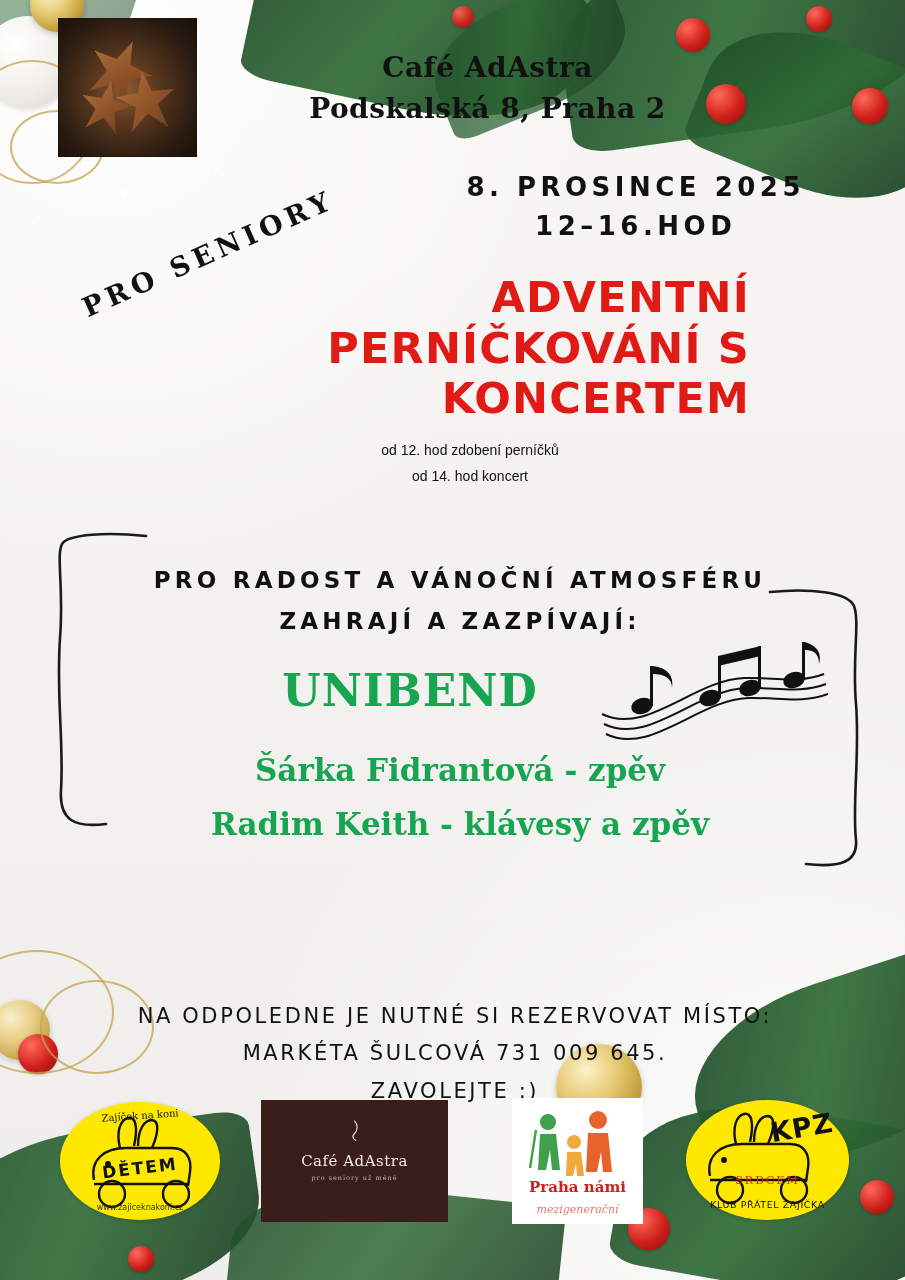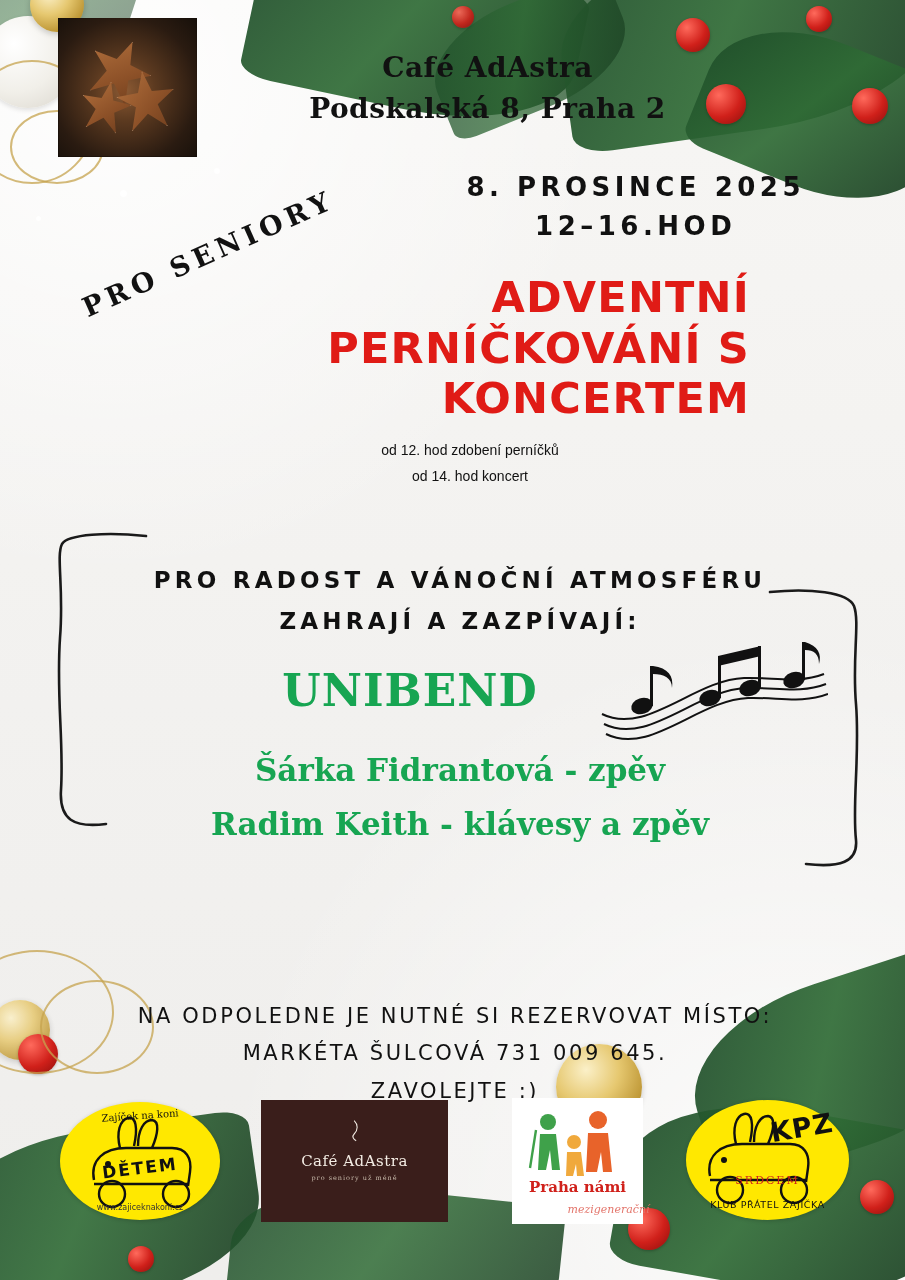--- a/index.html
+++ b/index.html
@@ -333,21 +333,20 @@
   .logo-mezinami .m-sub {
     position: absolute;
     bottom: 8px;
     left: 0;
     width: 131px;
     text-align: center;
     font-family: "DejaVu Serif", serif;
     font-style: italic;
     font-size: 11px;
     color: #e3746a;
-    padding-left: 31px;
   }
   .logo-kpz {
     position: absolute;
     left: 686px;
     top: 4px;
     width: 163px;
     height: 120px;
     border-radius: 50%;
     background: #ffe800;
     box-shadow: 0 1px 4px rgba(0,0,0,.18);

